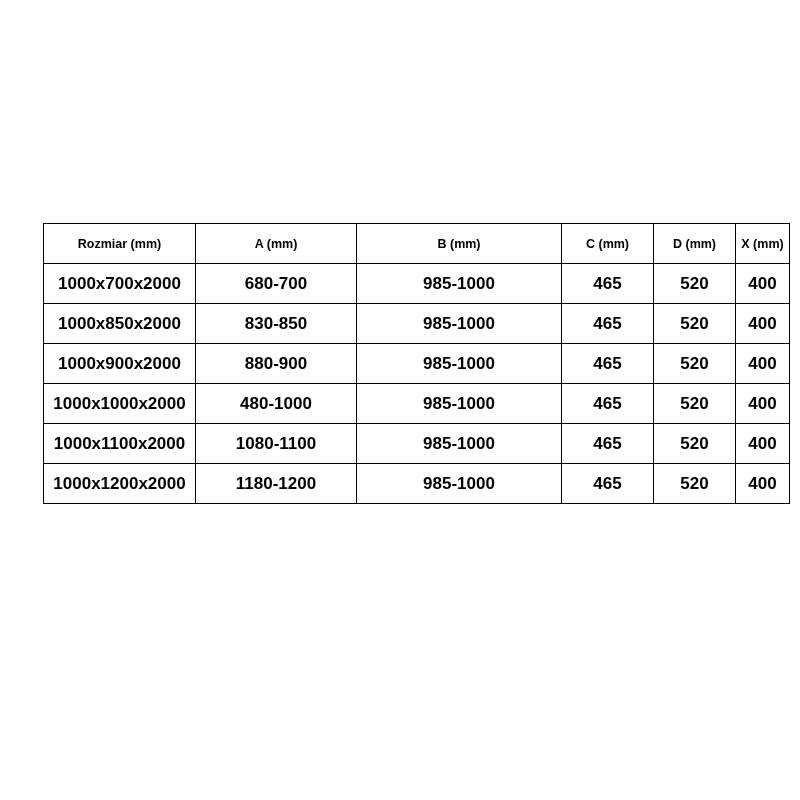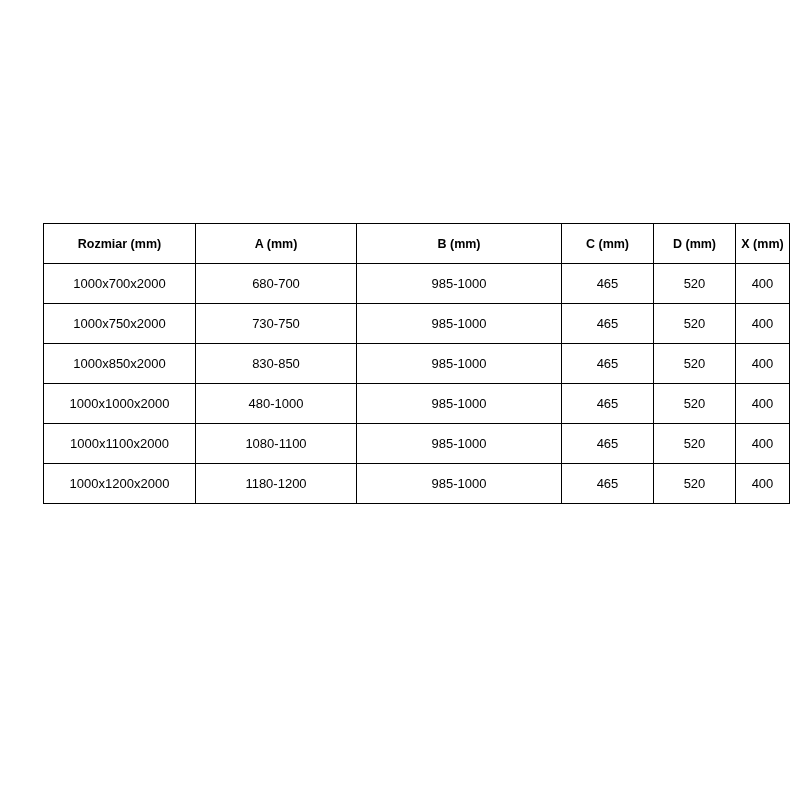--- a/index.html
+++ b/index.html
@@ -32,22 +32,22 @@
     border-collapse: collapse;
     width: 746px;
     table-layout: fixed;
   }
   table.spec td, table.spec th {
     border: 1px solid #000000;
     text-align: center;
     vertical-align: middle;
     height: 39px;
     padding: 0 2px;
-    font-size: 13px;
-    font-weight: normal;
+    font-size: 17px;
+    font-weight: bold;
     white-space: nowrap;
   }
   table.spec thead th {
     height: 39px;
     font-size: 12.5px;
     font-weight: bold;
   }
   
   col.c0 { width: 152px; }
   col.c1 { width: 161px; }
@@ -83,30 +83,30 @@
       <tbody>
         <tr>
           <td>1000x700x2000</td>
           <td>680-700</td>
           <td>985-1000</td>
           <td>465</td>
           <td>520</td>
           <td>400</td>
         </tr>
         <tr>
-          <td>1000x750x2000</td>
-          <td>730-750</td>
+          <td>1000x850x2000</td>
+          <td>830-850</td>
           <td>985-1000</td>
           <td>465</td>
           <td>520</td>
           <td>400</td>
         </tr>
         <tr>
-          <td>1000x850x2000</td>
-          <td>830-850</td>
+          <td>1000x900x2000</td>
+          <td>880-900</td>
           <td>985-1000</td>
           <td>465</td>
           <td>520</td>
           <td>400</td>
         </tr>
         <tr>
           <td>1000x1000x2000</td>
           <td>480-1000</td>
           <td>985-1000</td>
           <td>465</td>

